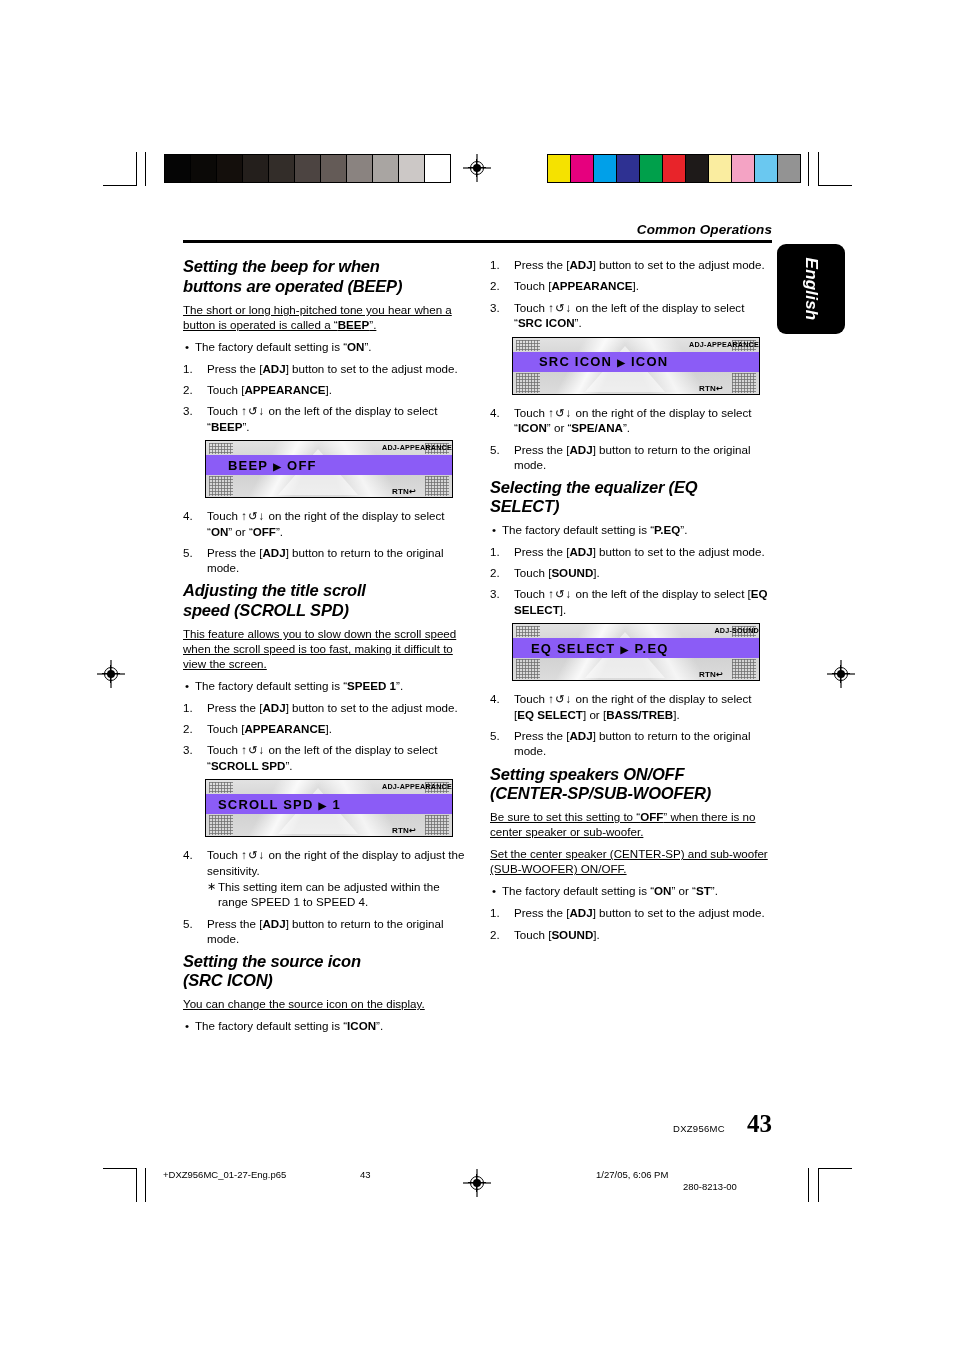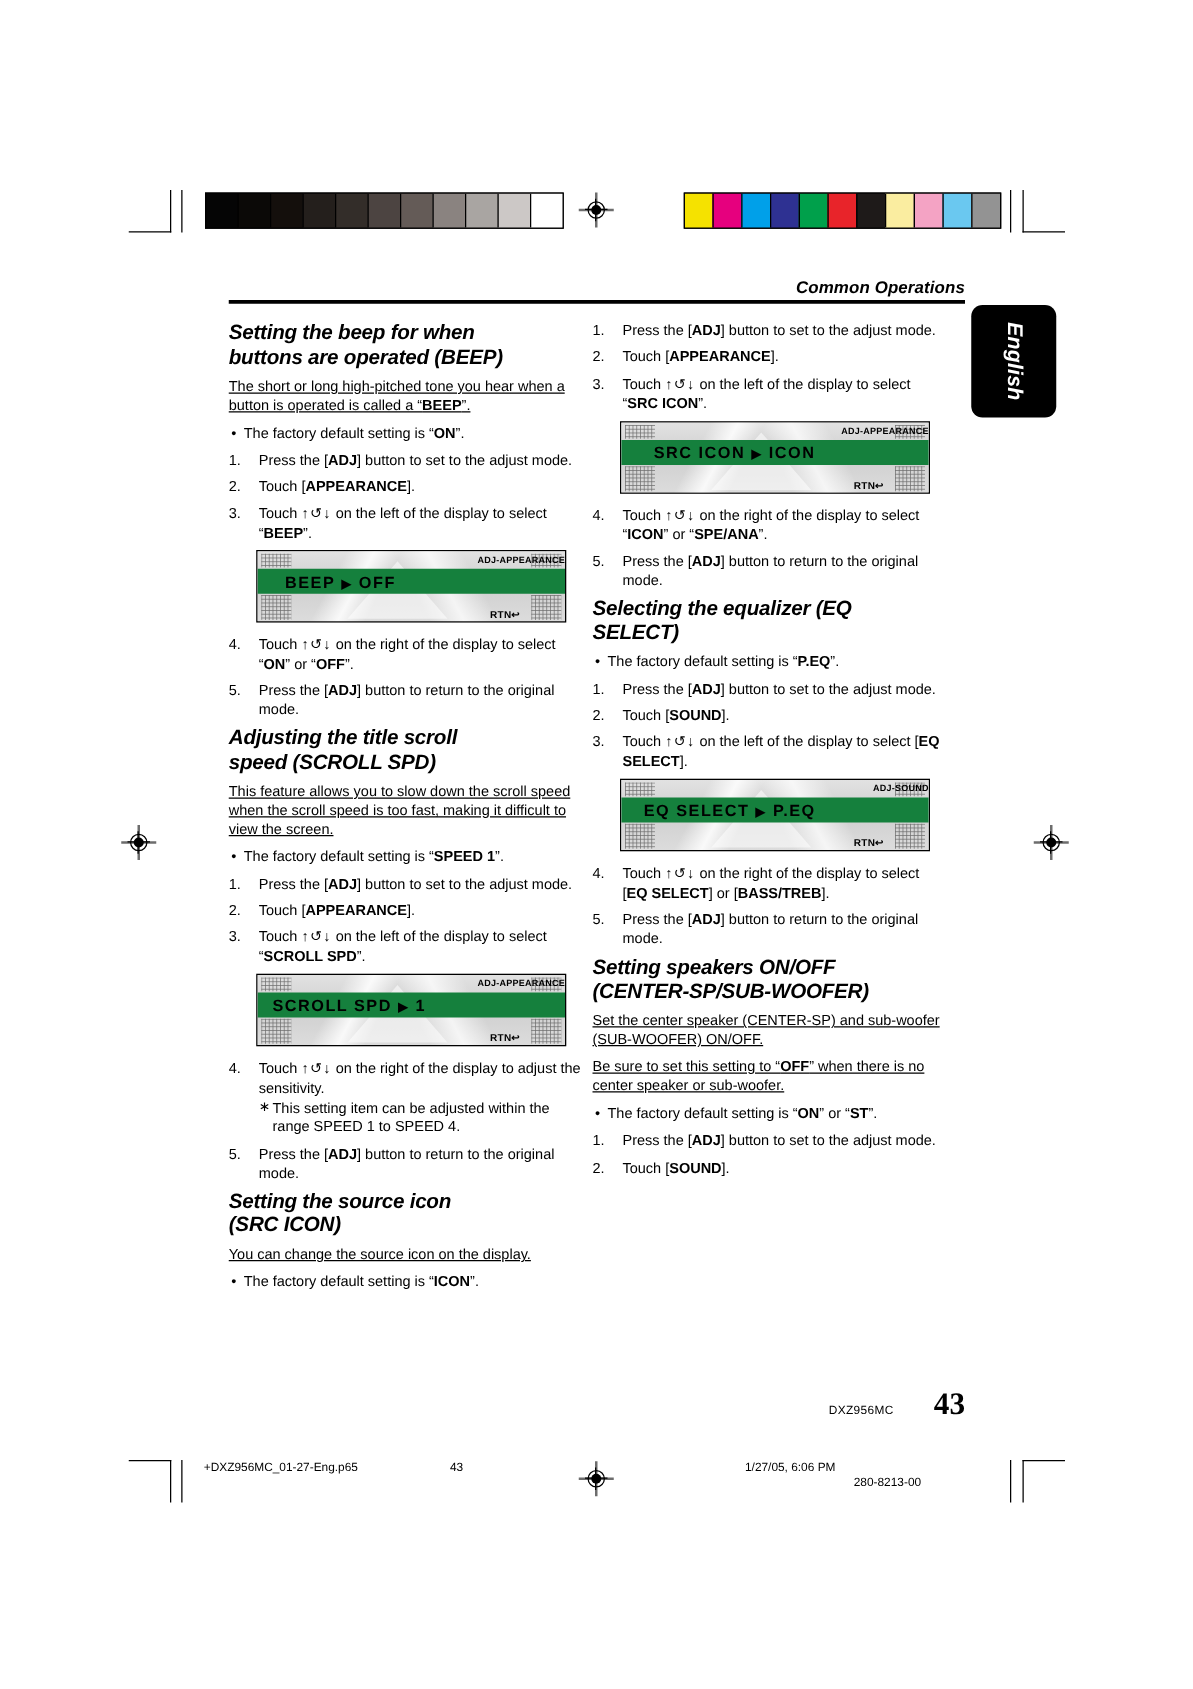--- a/index.html
+++ b/index.html
@@ -82,21 +82,21 @@
     letter-spacing: .1px;
     margin-bottom: 3px;
   }
   .head-rule {
     height: 3.4px;
     background: #000;
     margin-bottom: 14px;
   }
   .columns {
     display: flex;
-    gap: 9px;
+    gap: 25px;
   }
   .col { width: 282px; }
 
   h2.sec {
     font-style: italic;
     font-weight: bold;
     font-size: 16.5px;
     line-height: 1.17;
     margin: 0 0 6px 0;
     letter-spacing: -0.2px;
@@ -198,21 +198,21 @@
   .lcd .title {
     font-size: 7.2px;
     font-weight: bold;
     letter-spacing: .2px;
     color: #000;
   }
   .lcd .valueband {
     position: absolute;
     left: 0; right: 0; top: 14px;
     height: 20px;
-    background: #15803d;
+    background: #8b5cf6;
     display: flex;
     align-items: center;
   }
   .lcd .valuetext {
     margin-left: 22px;
     font-size: 13px;
     font-weight: bold;
     letter-spacing: 1.2px;
     white-space: nowrap;
   }
@@ -262,21 +262,21 @@
 
   
   .pagefoot {
     position: absolute;
     left: 600px;
     top: 1110px;
     width: 172px;
     display: flex;
     align-items: baseline;
     justify-content: flex-end;
-    gap: 32px;
+    gap: 22px;
   }
   .model-no {
     font-size: 9.5px;
     letter-spacing: .3px;
   }
   .page-no {
     font-family: "Liberation Serif", serif;
     font-size: 25px;
     font-weight: bold;
   }
@@ -543,22 +543,22 @@
 
       <ol class="steps">
         <li><span class="num">4.</span><span>Touch </span><span class="touchglyph g">↑↺↓</span><span> on the right of the display to select [</span><b>EQ SELECT</b><span>] or [</span><b>BASS/TREB</b><span>].</span></li>
         <li><span class="num">5.</span><span>Press the [</span><b>ADJ</b><span>] button to return to the original mode.</span></li>
       </ol>
 
       <h2 class="sec sec-gap">
         <span>Setting speakers ON/OFF</span><br>
         <span>(CENTER-SP/SUB-WOOFER)</span>
       </h2>
+      <p class="body"><span>Be sure to set this setting to “</span><b>OFF</b><span>” when there is no center speaker or sub-woofer.</span></p>
       <p class="body">Set the center speaker (CENTER-SP) and sub-woofer (SUB-WOOFER) ON/OFF.</p>
-      <p class="body"><span>Be sure to set this setting to “</span><b>OFF</b><span>” when there is no center speaker or sub-woofer.</span></p>
       <ul class="bullets">
         <li><span>The factory default setting is “</span><b>ON</b><span>” or “</span><b>ST</b><span>”.</span></li>
       </ul>
       <ol class="steps">
         <li><span class="num">1.</span><span>Press the [</span><b>ADJ</b><span>] button to set to the adjust mode.</span></li>
         <li><span class="num">2.</span><span>Touch [</span><b>SOUND</b><span>].</span></li>
       </ol>
     </div>
   </div>
 </div>

